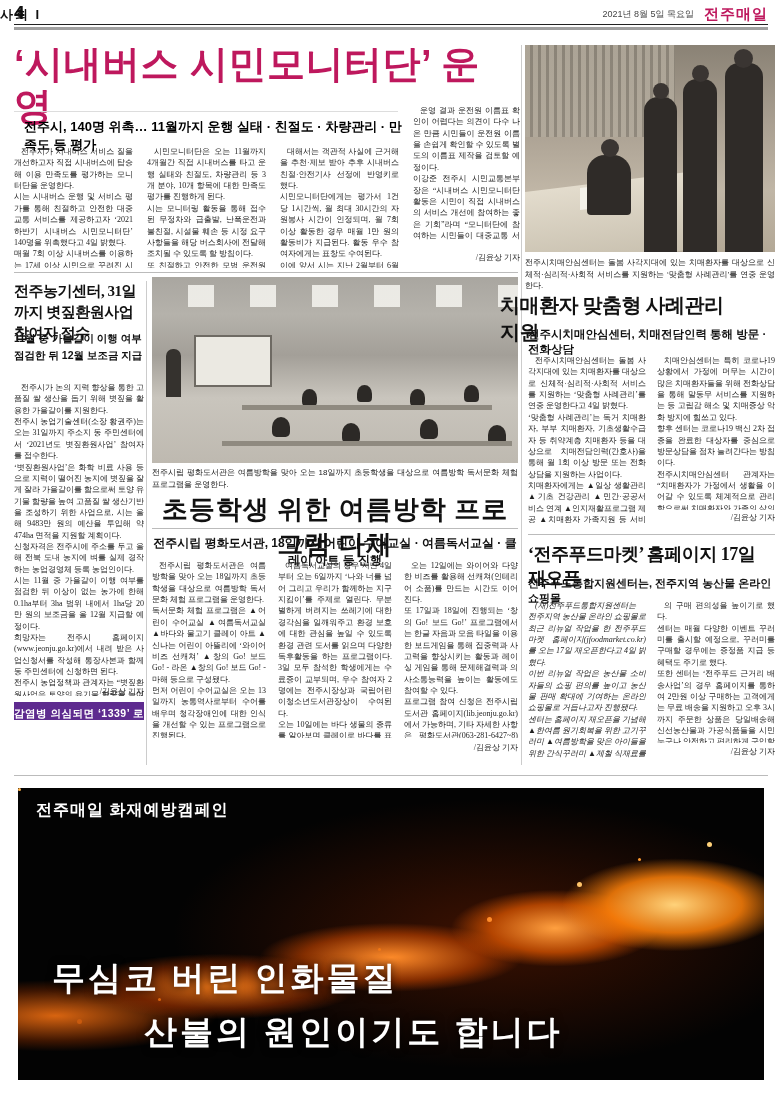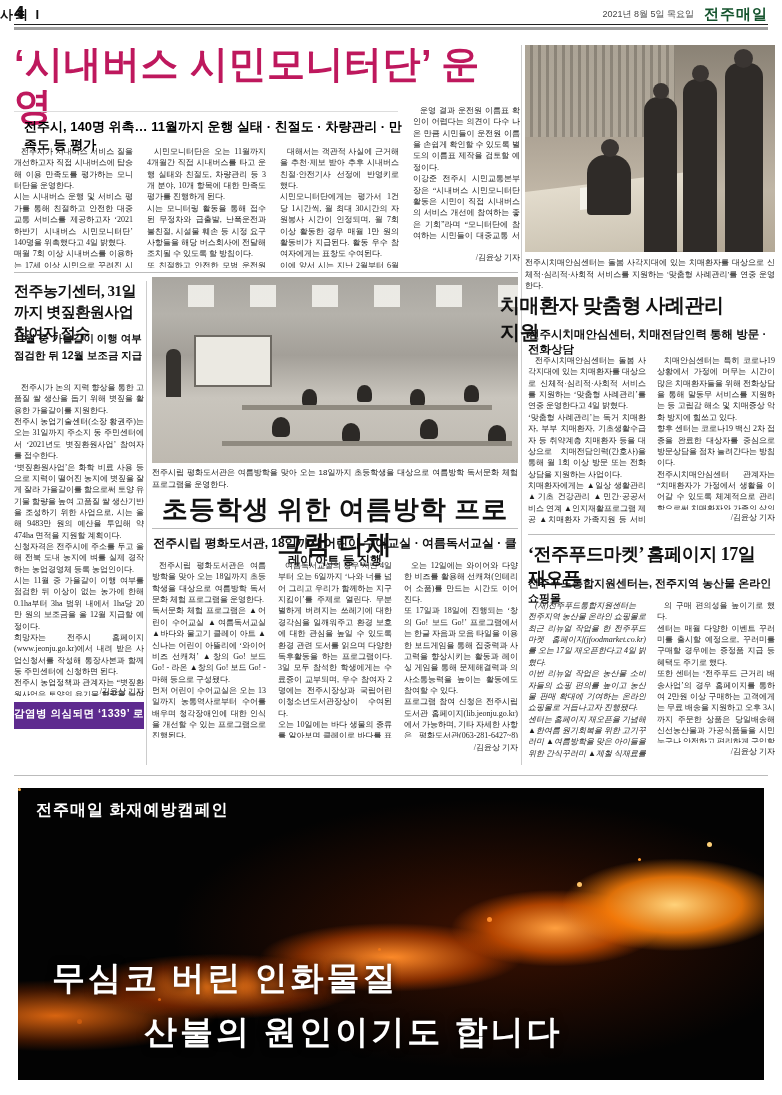--- a/index.html
+++ b/index.html
@@ -9,21 +9,21 @@
   .bodytext{font-size:8px;line-height:1.42;text-align:justify;color:#222;white-space:pre-line;
             overflow:hidden;font-family:"Liberation Serif",serif;text-indent:7px;}
   .byline{font-size:8px;color:#222;text-align:right;font-family:"Liberation Serif",serif;}
   .caption{font-size:8px;line-height:1.45;color:#1a1a1a;text-align:justify;font-family:"Liberation Sans",sans-serif;}
   .rule{background:#bbb;}
   .vrule{background:#ccc;width:1px;}
   
   .pagenum{font-size:19px;font-weight:bold;}
   .section{font-size:13px;font-weight:bold;letter-spacing:2px;}
   .datebox{font-size:9px;color:#444;}
-  .masthead{font-size:15px;font-weight:900;color:#14532d;letter-spacing:1px;}
+  .masthead{font-size:15px;font-weight:900;color:#be185d;letter-spacing:1px;}
   
   .hl-main{font-size:38px;font-weight:900;letter-spacing:.5px;line-height:1.1;color:#be185d;}
   .sub-main{font-size:13px;font-weight:bold;color:#000;margin-left:10px;}
   .hl-med{font-size:20px;font-weight:bold;letter-spacing:-.5px;font-family:"Liberation Serif",serif;}
   .sub-med{font-size:11.5px;font-weight:bold;}
   .hl-center{font-size:26px;font-weight:bold;text-align:center;letter-spacing:1px;font-family:"Liberation Serif",serif;}
   .sub-center{font-size:12px;font-weight:bold;text-align:center;}
   .hl-left{font-size:15px;font-weight:bold;line-height:1.4;letter-spacing:-.5px;font-family:"Liberation Serif",serif;}
   .sub-left{font-size:10.5px;font-weight:bold;line-height:1.6;white-space:pre-line;}
   
@@ -114,21 +114,21 @@
   <div class="abs sub-left" style="left:14px;top:330px;width:130px;">11월 중 가을갈이 이행 여부
 점검한 뒤 12월 보조금 지급</div>
   <div class="abs bodytext" style="left:14px;top:370px;width:130px;height:314px;margin-top:12px;">전주시가 논의 지력 향상을 통한 고품질 쌀 생산을 돕기 위해 볏짚을 활용한 가을갈이를 지원한다.
 전주시 농업기술센터(소장 황권주)는 오는 31일까지 주소지 동 주민센터에서 ‘2021년도 볏짚환원사업’ 참여자를 접수한다.
 ‘볏짚환원사업’은 화학 비료 사용 등으로 지력이 떨어진 농지에 볏짚을 잘게 잘라 가을갈이를 함으로써 토양 유기물 함량을 높여 고품질 쌀 생산기반을 조성하기 위한 사업으로, 시는 올해 9483만 원의 예산을 투입해 약 474ha 면적을 지원할 계획이다.
 신청자격은 전주시에 주소를 두고 올해 전북 도내 농지에 벼를 실제 경작하는 농업경영체 등록 농업인이다.
 시는 11월 중 가을갈이 이행 여부를 점검한 뒤 이상이 없는 농가에 한해 0.1ha부터 3ha 범위 내에서 1ha당 20만 원의 보조금을 올 12월 지급할 예정이다.
 희망자는 전주시 홈페이지(www.jeonju.go.kr)에서 내려 받은 사업신청서를 작성해 통장사본과 함께 동 주민센터에 신청하면 된다.
 전주시 농업정책과 관계자는 “볏짚환원사업은 토양의 유기물 함량을 높여 고품질 쌀 생산에 기여할 것”이라며 “농업인들께서는 볏짚환원에 많은 관심을 갖고 기간 내 신청해 달라”고 당부했다.</div>
   <div class="abs byline" style="left:14px;top:686px;width:130px;">/김윤상 기자</div>
-  <div class="abs notice" style="left:14px;top:702px;width:130px;height:27px;background:#5e2b8f;text-align:center;">감염병 의심되면 ‘1339’ 로</div>
+  <div class="abs notice" style="left:14px;top:702px;width:130px;height:18px;background:#5e2b8f;text-align:center;">감염병 의심되면 ‘1339’ 로</div>
 
   <div class="abs photo2" style="left:152px;top:277px;width:366px;height:186px;">
     <div class="p2-lights"></div>
     <div class="p2-screen"></div>
     <div class="p2-teacher"></div>
     <div class="kid" style="left:150px;top:112px;"></div>
     <div class="kid" style="left:205px;top:108px;"></div>
     <div class="kid" style="left:258px;top:112px;"></div>
     <div class="kid" style="left:312px;top:108px;"></div>
     <div class="kid" style="left:120px;top:140px;width:18px;height:20px;"></div>

